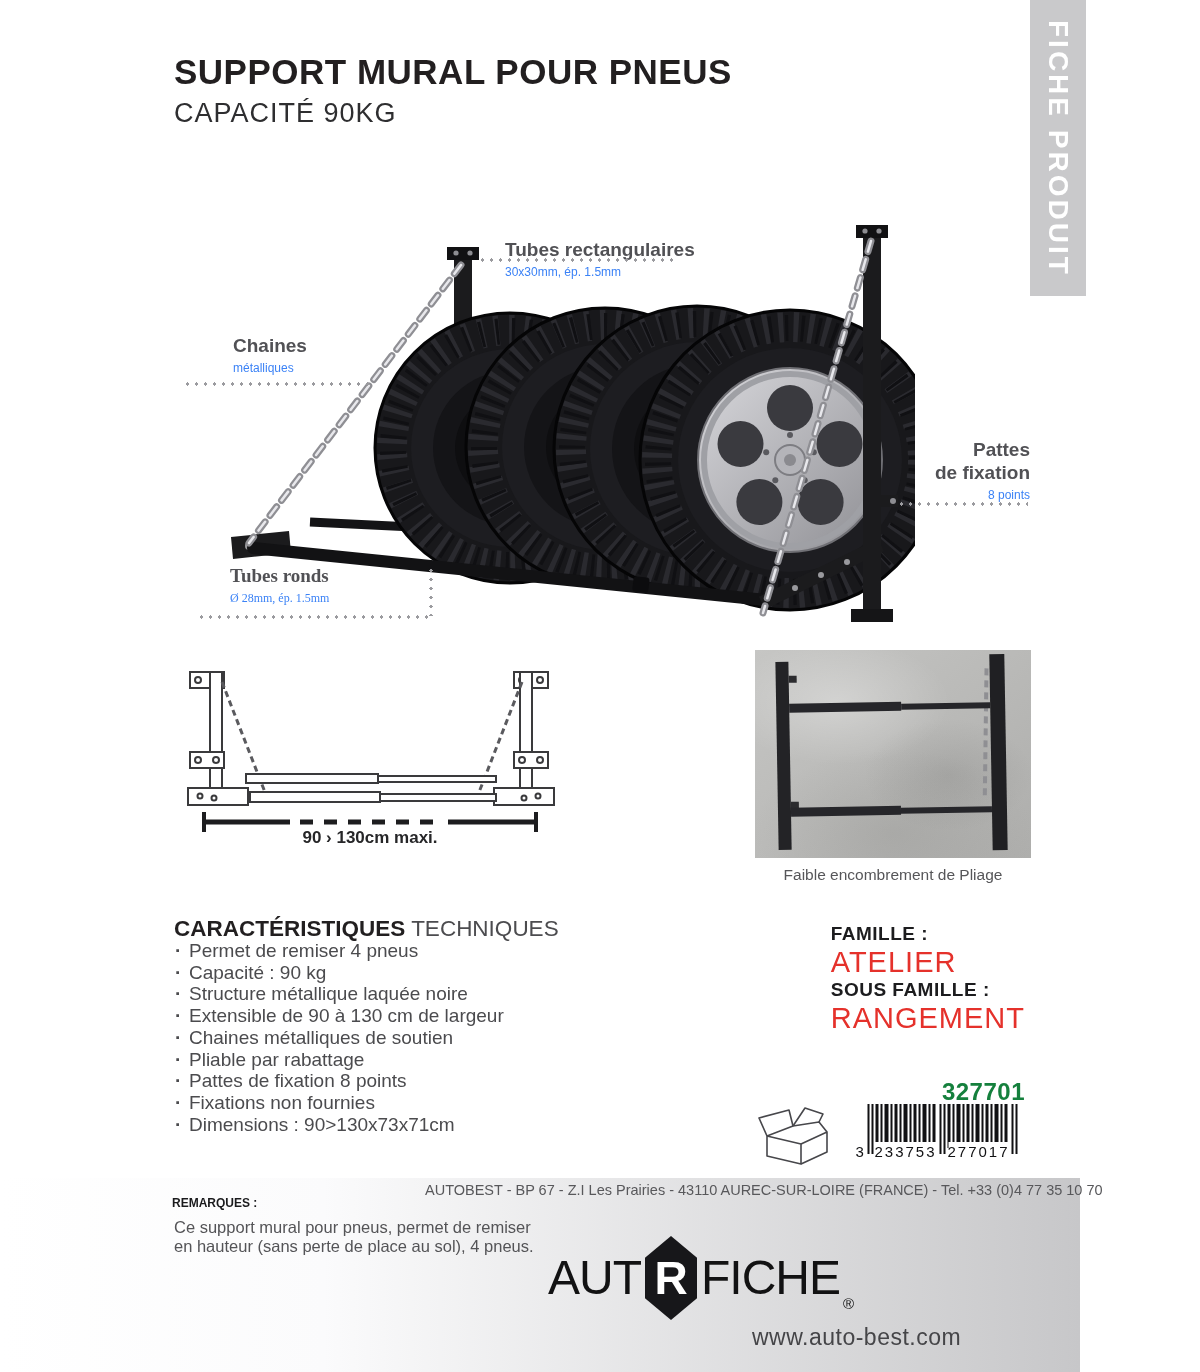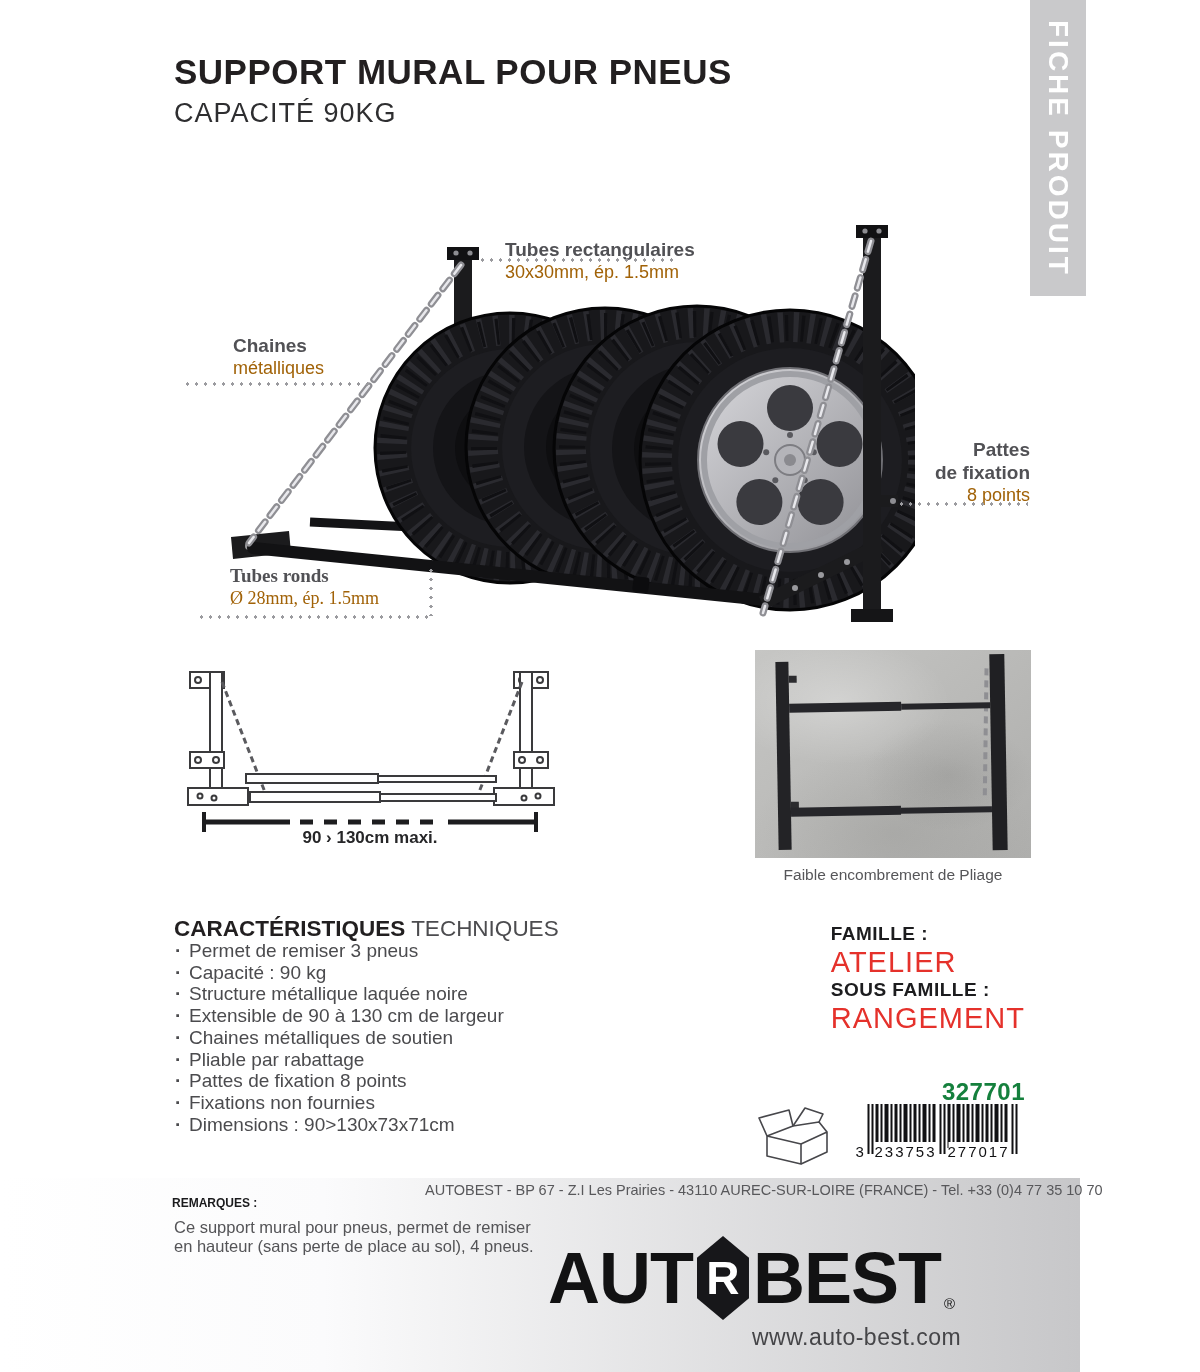--- a/index.html
+++ b/index.html
@@ -12,21 +12,21 @@
   .subtitle{left:174px;top:98px;font-size:27px;font-weight:400;letter-spacing:1px;color:#2e2e30;}
 
   
   .fiche-tab{left:1030px;top:0;width:56px;height:296px;background:#c9c9cb;
              display:flex;align-items:center;justify-content:center;}
   .fiche-tab span{writing-mode:vertical-rl;color:#ffffff;font-weight:700;font-size:28px;
                   letter-spacing:3px;white-space:nowrap;}
 
   
   .co-title{font-weight:700;color:#515155;font-size:19px;line-height:23px;}
-  .co-sub{color:#a16207;font-size:18px;line-height:22px;}
+  .co-sub{color:#3b82f6;font-size:12px;line-height:22px;}
   .dots-h{height:4px;background-image:radial-gradient(circle,#9b9b9f 1.5px,transparent 1.7px);
           background-size:9px 4px;background-repeat:repeat-x;}
   .dots-v{width:4px;background-image:radial-gradient(circle,#9b9b9f 1.5px,transparent 1.7px);
           background-size:4px 9px;background-repeat:repeat-y;}
   .co-right{text-align:right;}
 
   
   .dim-label{left:170px;top:828px;width:400px;text-align:center;font-size:17px;font-weight:800;color:#262628;}
   .photo{left:755px;top:650px;width:276px;height:208px;
          background:
@@ -49,21 +49,21 @@
   .cls-value{font-size:29px;font-weight:400;color:#e5312b;line-height:32px;letter-spacing:1px;}
   .prod-code{right:175px;top:1078px;font-size:24px;font-weight:700;color:#15803d;letter-spacing:.5px;}
 
   
   .footer-band{left:0;top:1178px;width:1080px;height:194px;
                background:linear-gradient(90deg,#ffffff 0%,#fbfbfc 30%,#c7c7c9 100%);}
   .address{left:425px;top:1182px;font-size:14.5px;color:#58585b;text-align:center;}
   .remarks-h{left:172px;top:1196px;font-size:12px;font-weight:800;color:#1b1b1d;}
   .remarks-t{left:174px;top:1218px;font-size:16.5px;color:#545457;line-height:18.5px;}
   .brand{left:548px;top:1234px;height:88px;display:flex;align-items:center;}
-  .brand .ltr{font-size:72px;font-weight:700;letter-spacing:-1px;color:#121213;line-height:88px;}
+  .brand .ltr{font-size:48px;font-weight:400;letter-spacing:-1px;color:#121213;line-height:88px;}
   .brand .hex{width:52px;height:84px;margin:0 4px;background:#17171a;
               clip-path:polygon(50% 0%,100% 26%,100% 74%,50% 100%,0% 74%,0% 26%);
               display:flex;align-items:center;justify-content:center;}
   .brand .hex span{color:#fff;font-size:46px;font-weight:900;}
   .brand .tm{font-size:15px;color:#121213;align-self:flex-end;margin:0 0 10px 3px;}
   .website{left:752px;top:1324px;font-size:23px;color:#454548;letter-spacing:.5px;}
 </style>
 </head>
 <body>
 
@@ -258,21 +258,21 @@
       </g>
     </svg>
   </div>
   <div class="abs photo-caption">Faible encombrement de Pliage</div>
 
   <div class="abs specs-heading">
     <b>CARACTÉRISTIQUES</b>
     <span>TECHNIQUES</span>
   </div>
   <ul class="abs specs-list">
-    <li>Permet de remiser 3 pneus</li>
+    <li>Permet de remiser 4 pneus</li>
     <li>Capacité : 90 kg</li>
     <li>Structure métallique laquée noire</li>
     <li>Extensible de 90 à 130 cm de largeur</li>
     <li>Chaines métalliques de soutien</li>
     <li>Pliable par rabattage</li>
     <li>Pattes de fixation 8 points</li>
     <li>Fixations non fournies</li>
     <li>Dimensions : 90&gt;130x73x71cm</li>
   </ul>
 
@@ -343,18 +343,18 @@
   <div class="abs remarks-t">
     <div>Ce support mural pour pneus, permet de remiser</div>
     <div>en hauteur (sans perte de place au sol), 4 pneus.</div>
   </div>
 
   <div class="abs brand">
     <span class="ltr">AUT</span>
     <span class="hex">
       <span>R</span>
     </span>
-    <span class="ltr">BEST</span>
+    <span class="ltr">FICHE</span>
     <span class="tm">®</span>
   </div>
   <div class="abs website">www.auto-best.com</div>
 
 </div>
 
 </body></html>

